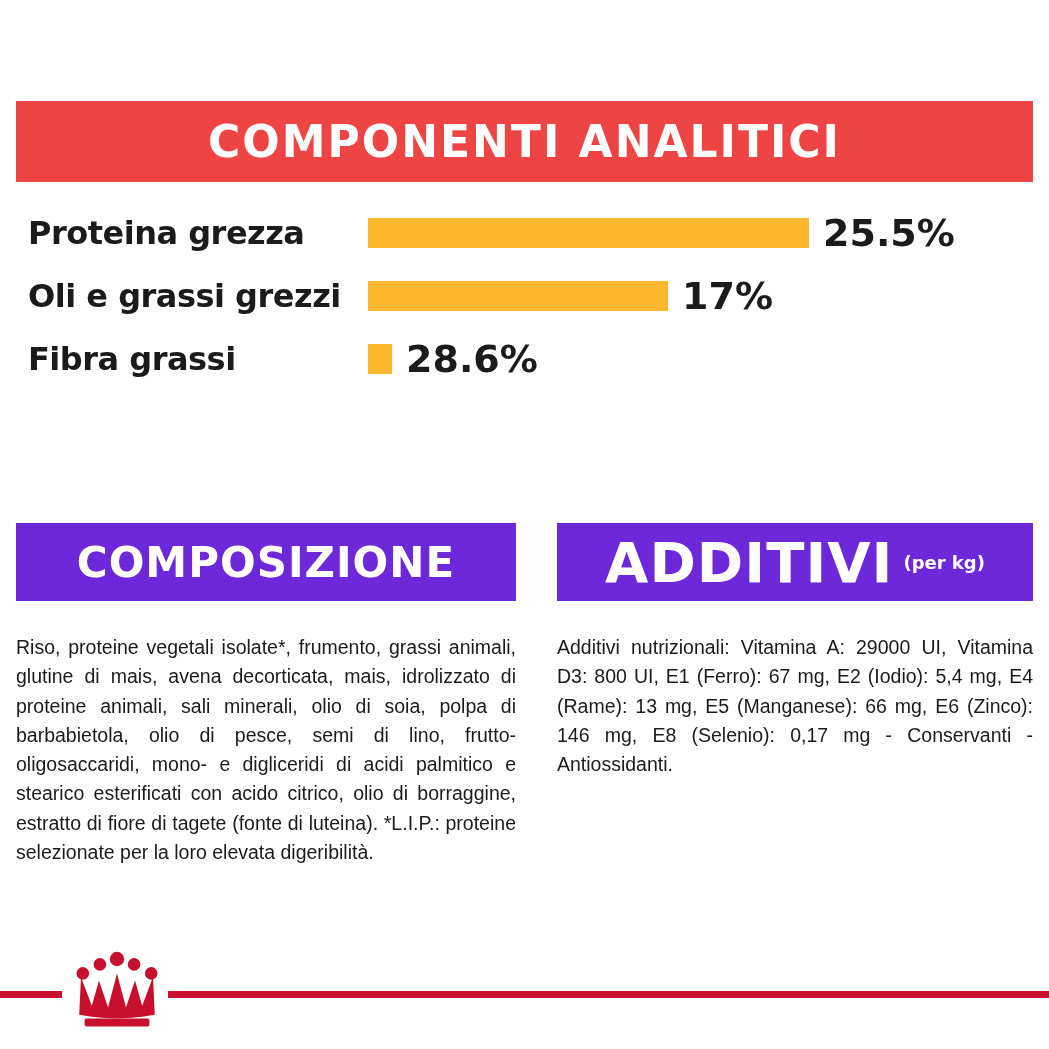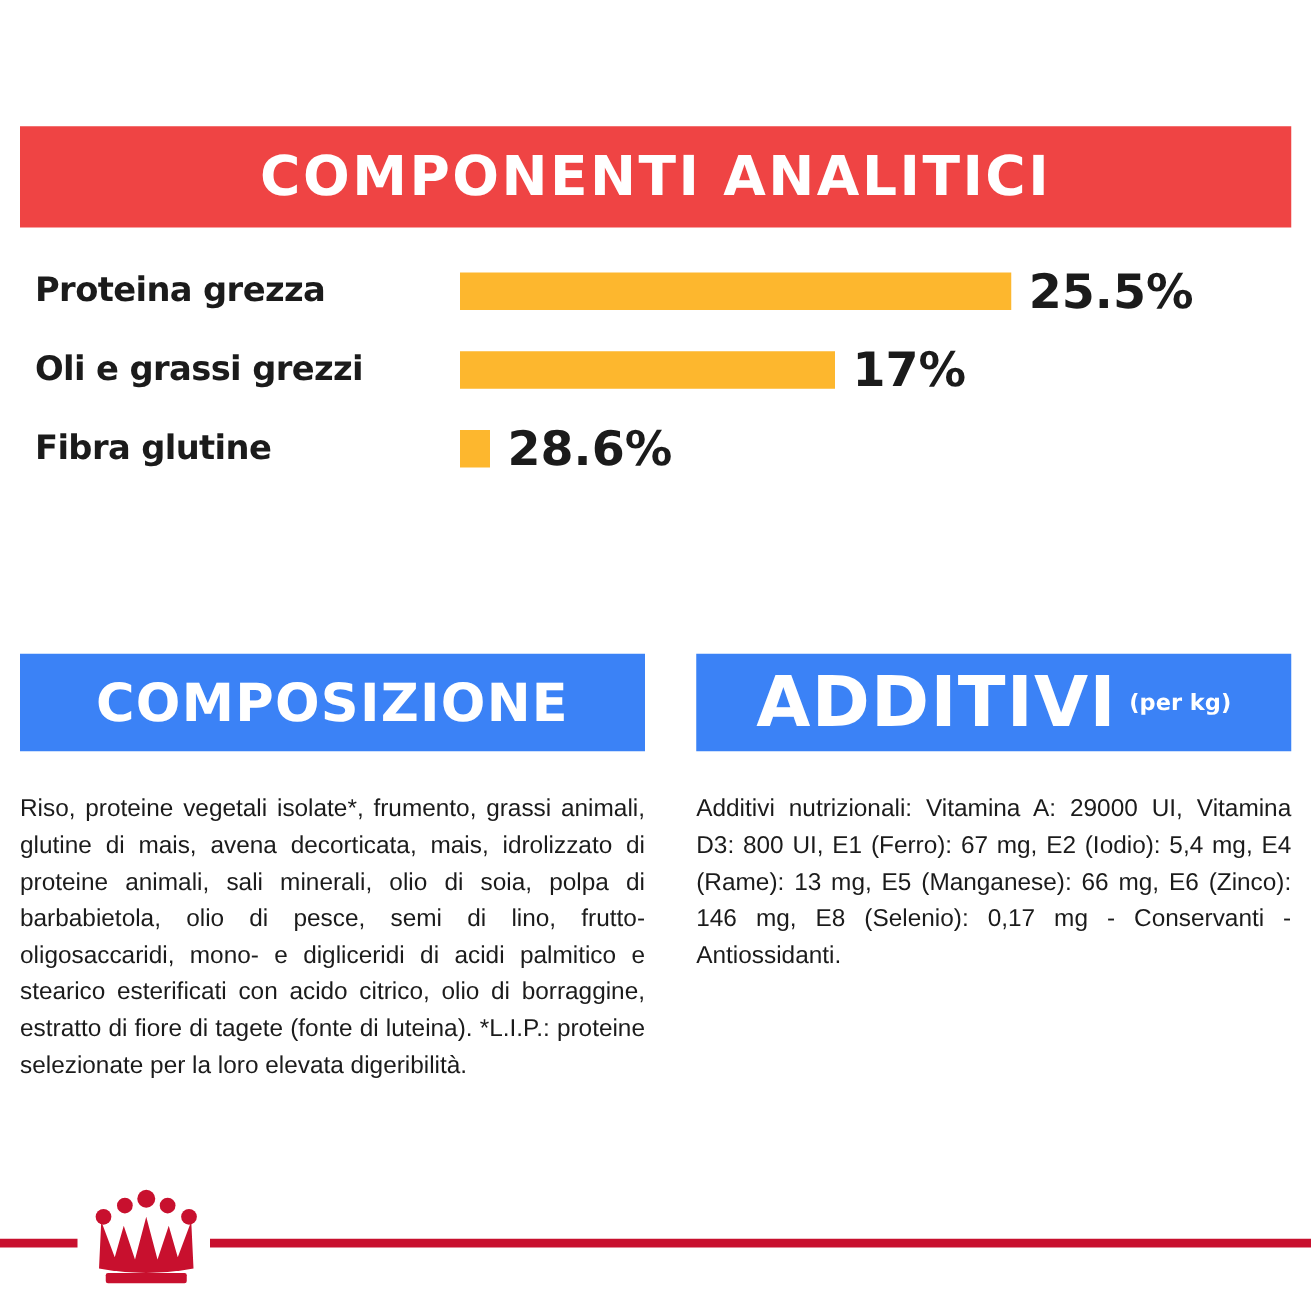--- a/index.html
+++ b/index.html
@@ -56,21 +56,21 @@
     width: 1000px;
   }
   .arow {
     display: flex;
     align-items: center;
     height: 55px;
     margin-bottom: 8px;
   }
   .arow-label {
     width: 340px;
-    font-size: 27px;
+    font-size: 32px;
     font-weight: bold;
     color: #1b1b1b;
     font-family: "DejaVu Sans", sans-serif;
     letter-spacing: -0.5px;
     white-space: nowrap;
   }
   .arow-track {
     flex: 0 0 auto;
     display: flex;
     align-items: center;
@@ -95,21 +95,21 @@
     top: 523px;
   }
   #col-composition { left: 16px; width: 500px; }
   #col-additives   { left: 557px; width: 476px; }
 
   .col-band {
     height: 78px;
     display: flex;
     align-items: center;
     justify-content: center;
-    background: #3b82f6;
+    background: #6d28d9;
     gap: 10px;
   }
   #col-composition .col-band .band-title { font-size: 42px; letter-spacing: 1px; }
   #col-additives .col-band .band-title { font-size: 56px; letter-spacing: 1px; }
   .band-sub {
     color: #ffffff;
     font-weight: bold;
     font-size: 18px;
     font-family: "DejaVu Sans", sans-serif;
   }
@@ -169,21 +169,21 @@
 
     <div class="arow">
       <span class="arow-label">Oli e grassi grezzi</span>
       <span class="arow-track">
         <span class="arow-bar" style="width:300px;"></span>
         <span class="arow-value">17%</span>
       </span>
     </div>
 
     <div class="arow">
-      <span class="arow-label">Fibra glutine</span>
+      <span class="arow-label">Fibra grassi</span>
       <span class="arow-track">
         <span class="arow-bar" style="width:24px;"></span>
         <span class="arow-value">28.6%</span>
       </span>
     </div>
 
   </div>
 
   <div class="col" id="col-composition">
     <div class="col-band">

